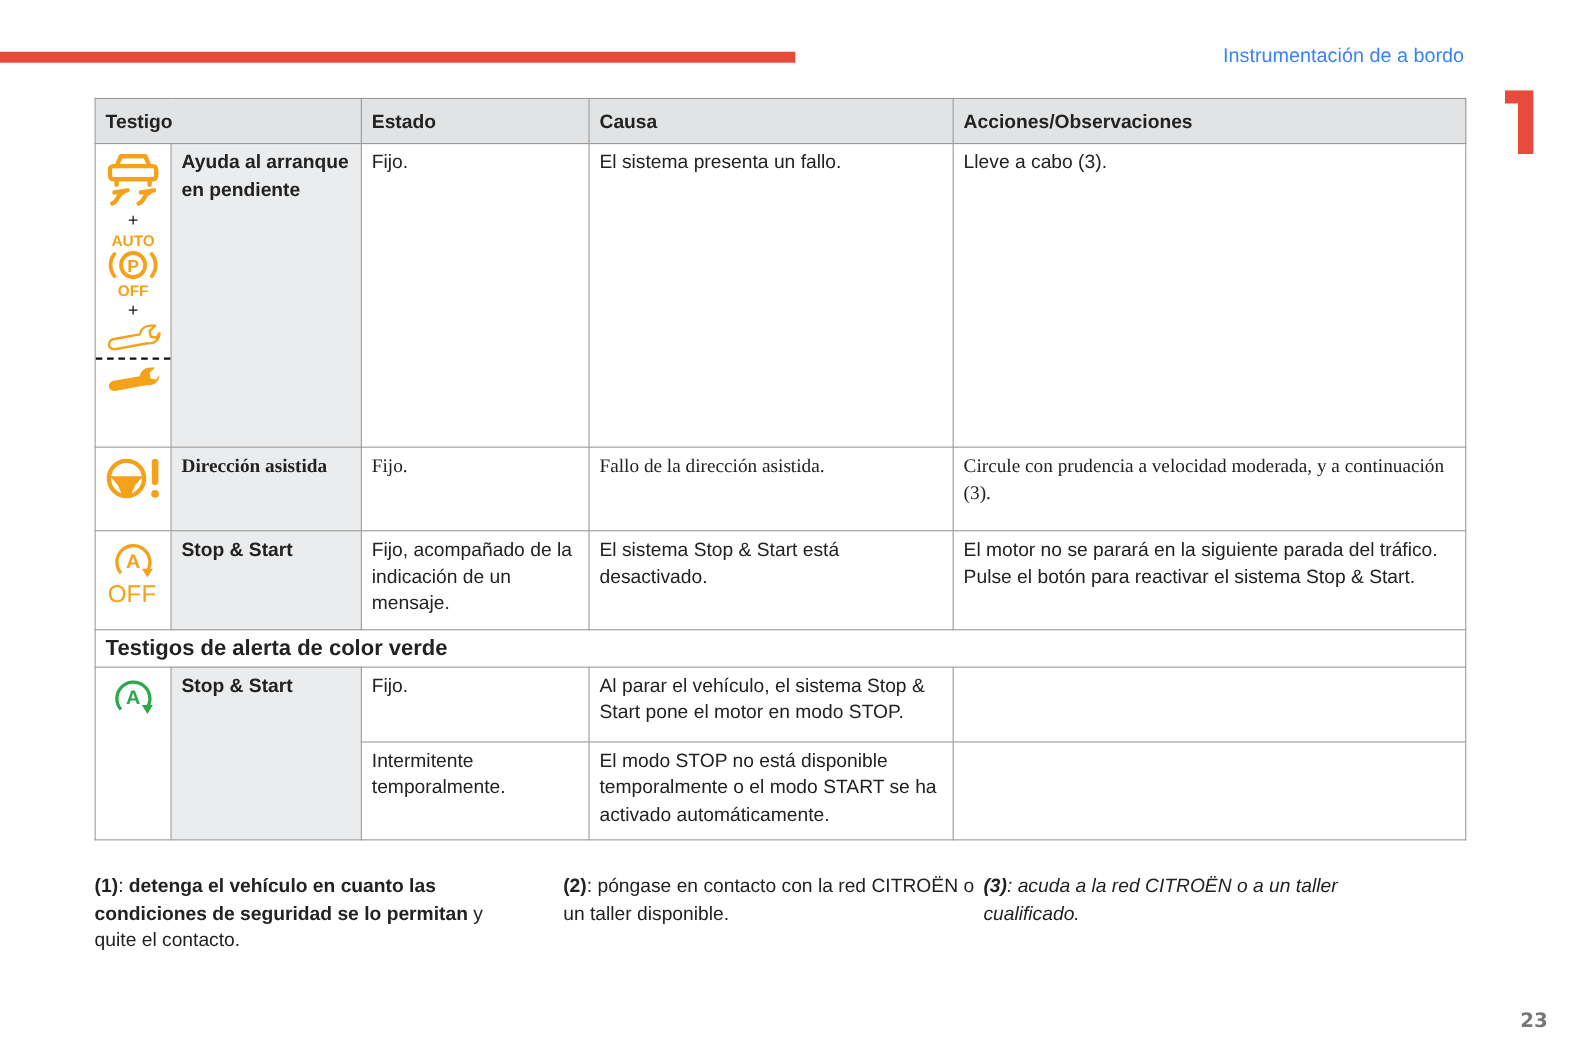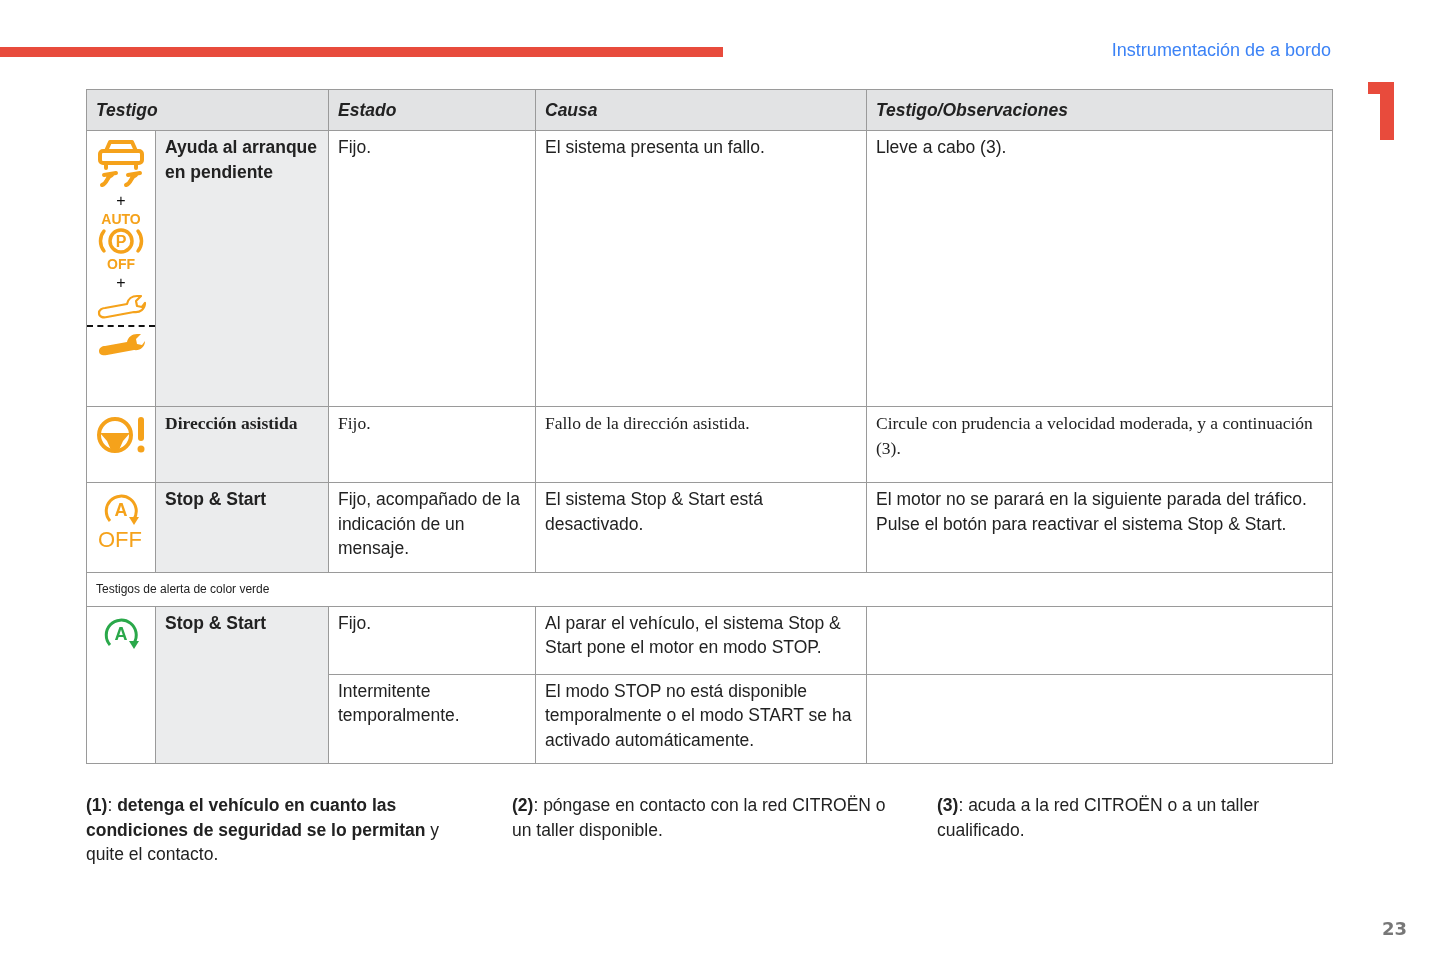--- a/index.html
+++ b/index.html
@@ -14,26 +14,26 @@
   }
   .page-num { position: absolute; left: 1382px; top: 918px; font-size: 18px; font-weight: bold; color: #777; font-family: "DejaVu Sans", sans-serif; text-align: right; }
 
   table.main {
     position: absolute; left: 86px; top: 89px; width: 1247px;
     border-collapse: collapse; font-size: 17.5px; line-height: 24.5px;
   }
   table.main td, table.main th {
     border: 1.5px solid #9a9a9a; vertical-align: top; text-align: left; padding: 4px 9px;
   }
-  table.main th { background: #e2e3e4; font-weight: bold; height: 28px; vertical-align: middle; padding: 6px 9px; font-style: italic; }
+  table.main th { background: #e2e3e4; font-weight: bold; height: 28px; vertical-align: middle; padding: 6px 9px; }
   .icon-cell { width: 50px; text-align: center !important; padding: 6px 8px !important; background: #fff; }
   .name-cell { background: #ebeced; font-weight: bold; width: 154px; }
   .estado { width: 188px; }
   .causa { width: 312px; }
-  .section-row td { font-weight: normal; font-size: 12px; padding: 8px 13px; }
+  .section-row td { font-weight: bold; font-size: 20px; padding: 8px 13px; }
   .plus { font-size: 16px; line-height: 20px; color: #111; }
   .icon { display: block; margin: 0 auto; }
   .dash { border-top: 2.5px dashed #111; margin: 4px -8px 4px -8px; }
 
   .footnotes { position: absolute; top: 793px; left: 86px; width: 1250px; font-size: 17.5px; line-height: 24.5px; }
   .fn { position: absolute; top: 0; }
   .fn b { font-weight: bold; }
 </style>
 </head>
 <body>
@@ -43,21 +43,21 @@
 <svg class="chapter-num" viewBox="0 0 28 58">
   <polygon points="0,0 26,0 26,58 12,58 12,12 0,12" fill="#e84b3c"></polygon>
 </svg>
 
 <table class="main">
   <thead>
     <tr>
       <th colspan="2">Testigo</th>
       <th>Estado</th>
       <th>Causa</th>
-      <th>Testigo/Observaciones</th>
+      <th>Acciones/Observaciones</th>
     </tr>
   </thead>
   <tbody>
 
     <tr style="height:276px;">
       <td class="icon-cell">
         <svg class="icon" width="50" height="54" viewBox="0 0 50 54">
           <g fill="none" stroke="#f5a21b" stroke-width="4" stroke-linecap="round" stroke-linejoin="round">
             <path d="M10,14 L14,5 L36,5 L40,14"></path>
             <rect x="4" y="14" width="42" height="12" rx="3"></rect>
@@ -150,18 +150,18 @@
 </table>
 
 <div class="footnotes">
   <div class="fn" style="left:0; width:380px;">
     <b>(1)</b>: <b>detenga el vehículo en cuanto las condiciones de seguridad se lo permitan</b>
     <span>y quite el contacto.</span>
   </div>
   <div class="fn" style="left:426px; width:395px;">
     <b>(2)</b>: <span>póngase en contacto con la red CITROËN o un taller disponible.</span>
   </div>
-  <div class="fn" style="left:851px; width:360px;">
+  <div class="fn" style="left:808px; width:360px;font-style:italic;">
     <b>(3)</b>: <span>acuda a la red CITROËN o a un taller cualificado.</span>
   </div>
 </div>
 
 <div class="page-num">23</div>
 
 </body></html>

